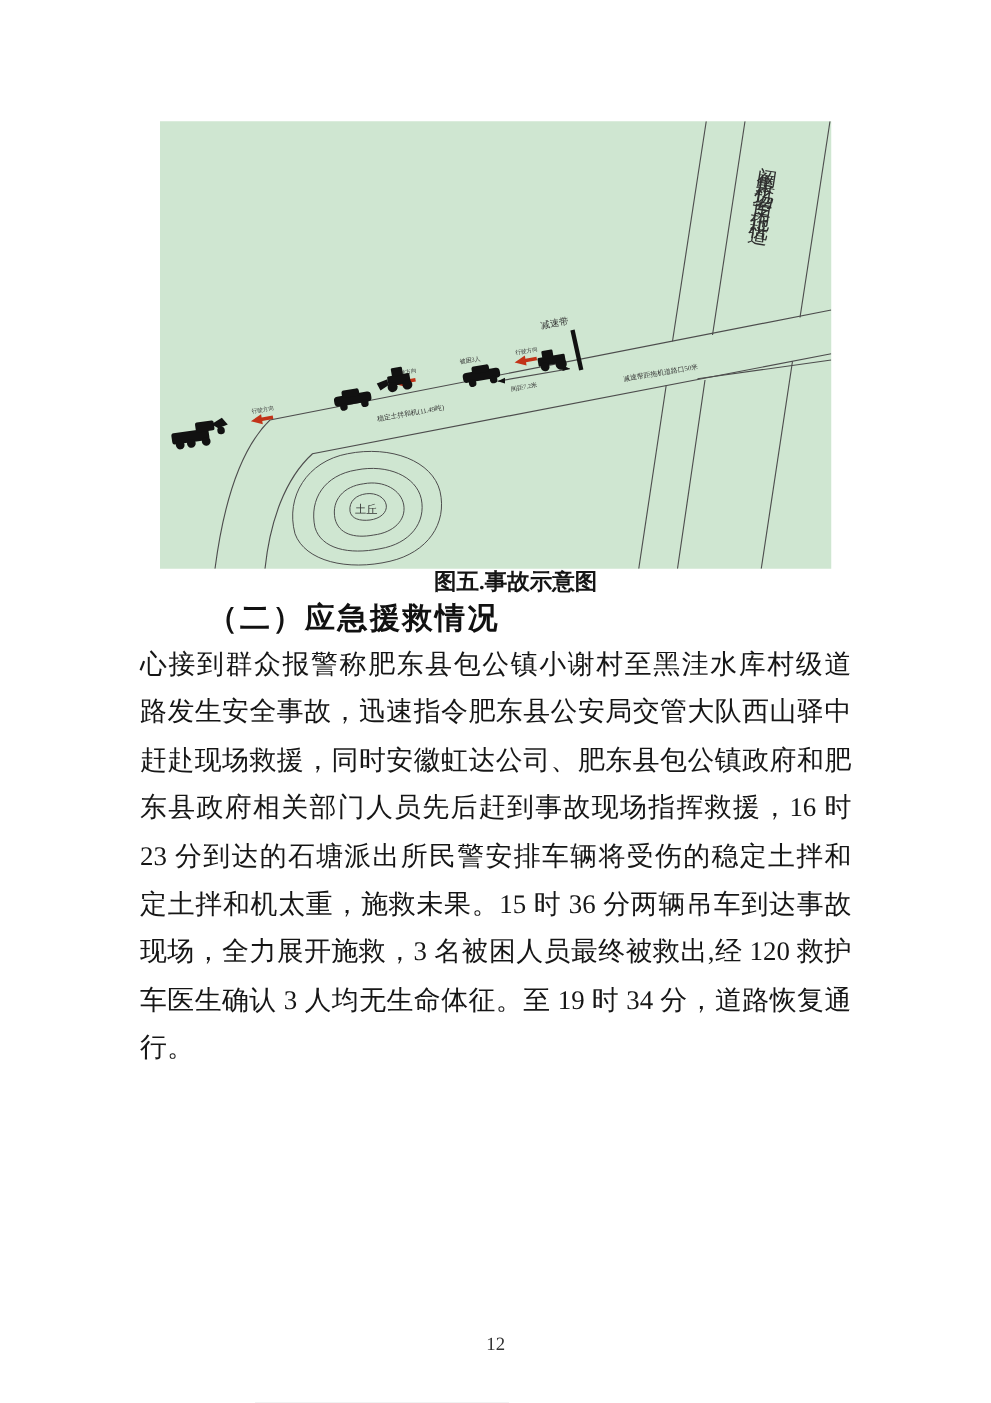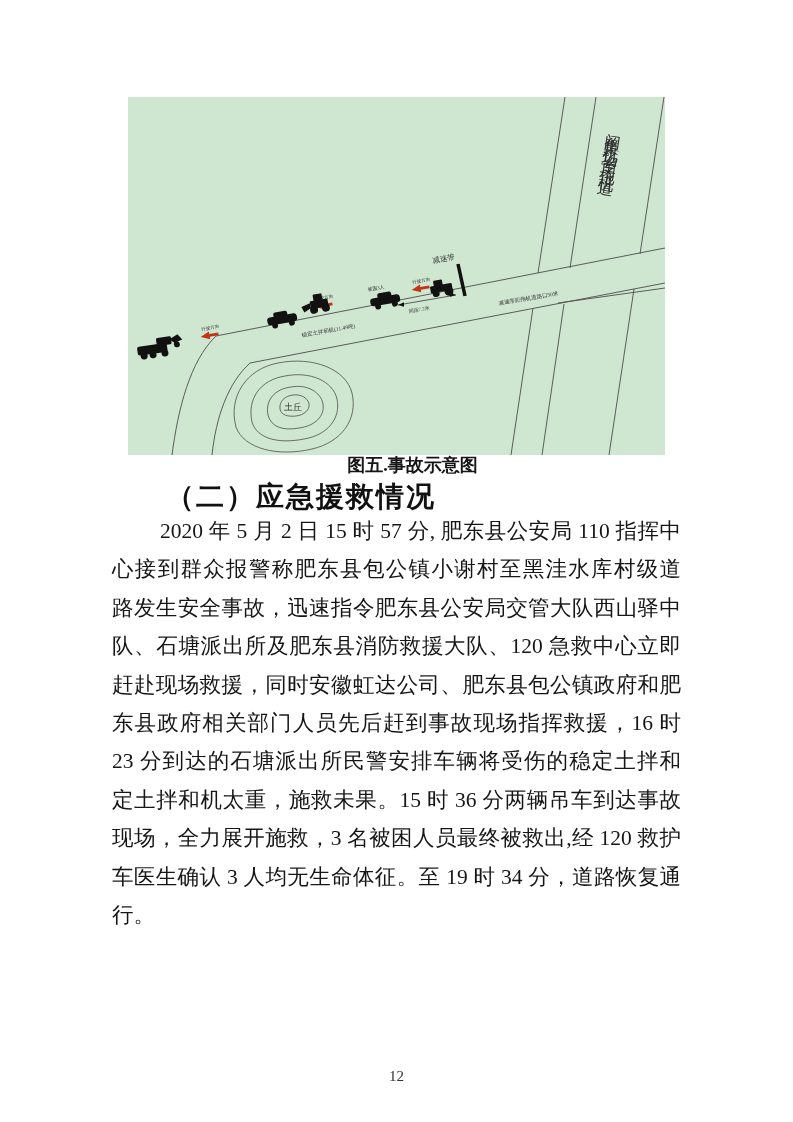--- a/index.html
+++ b/index.html
@@ -31,21 +31,21 @@
   }
   .fig-caption{
     position:absolute;left:16px;top:453px;width:793px;
     text-align:center;
     font-size:18px;font-weight:600;
     color:#151515;
   }
   
   .section-heading{
     position:absolute;left:166px;top:478px;
-    font-size:28px;font-weight:bold;
+    font-size:24px;font-weight:bold;
     letter-spacing:2px;
     color:#111;
   }
   .para{
     position:absolute;left:112px;top:512px;width:569px;
   }
   .para-line{
     height:38.4px;line-height:38.4px;
     font-size:21.5px;
     color:#161616;
@@ -169,24 +169,22 @@
     </svg>
 
     <div class="vroad-label">阚集机场专用拖机道</div>
   </div>
 
   <div class="fig-caption">图五.事故示意图</div>
 
   <div class="section-heading">（二）应急援救情况</div>
 
   <div class="para">
-    <div class="para-line indent">2020 年 5 月 2 日 15 时 57 分, 肥东县公安局 110 指挥中</div>
     <div class="para-line">心接到群众报警称肥东县包公镇小谢村至黑洼水库村级道</div>
     <div class="para-line">路发生安全事故，迅速指令肥东县公安局交管大队西山驿中</div>
-    <div class="para-line">队、石塘派出所及肥东县消防救援大队、120 急救中心立即</div>
     <div class="para-line">赶赴现场救援，同时安徽虹达公司、肥东县包公镇政府和肥</div>
     <div class="para-line">东县政府相关部门人员先后赶到事故现场指挥救援，16 时</div>
     <div class="para-line">23 分到达的石塘派出所民警安排车辆将受伤的稳定土拌和</div>
     <div class="para-line">定土拌和机太重，施救未果。15 时 36 分两辆吊车到达事故</div>
     <div class="para-line">现场，全力展开施救，3 名被困人员最终被救出,经 120 救护</div>
     <div class="para-line">车医生确认 3 人均无生命体征。至 19 时 34 分，道路恢复通</div>
     <div class="para-line last">行。</div>
   </div>
 
   <div class="page-number">12</div>

